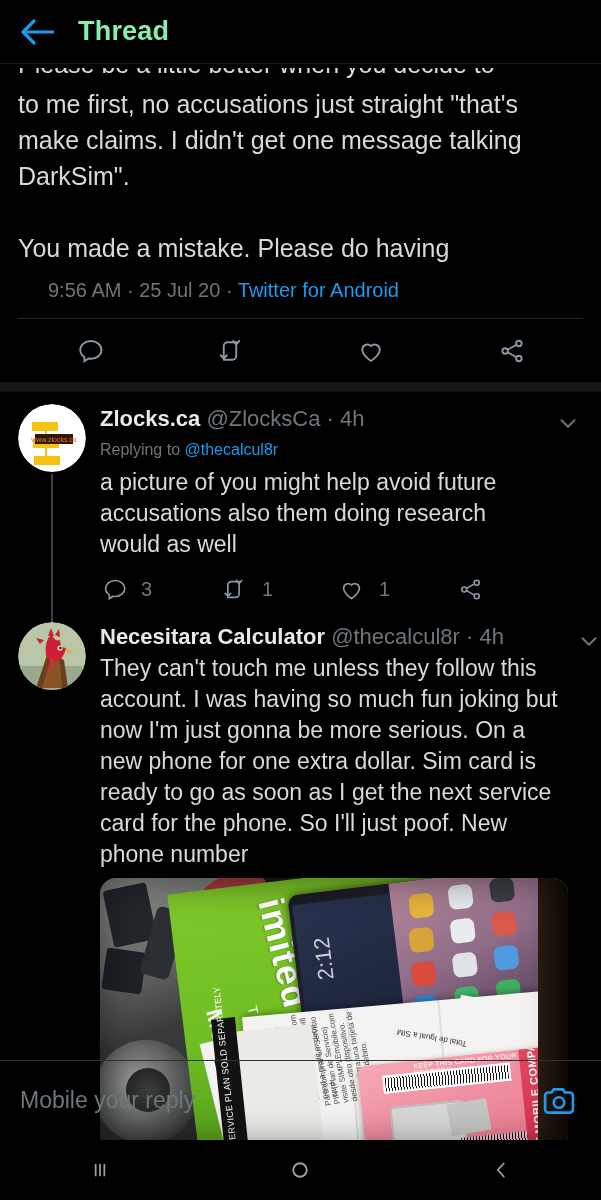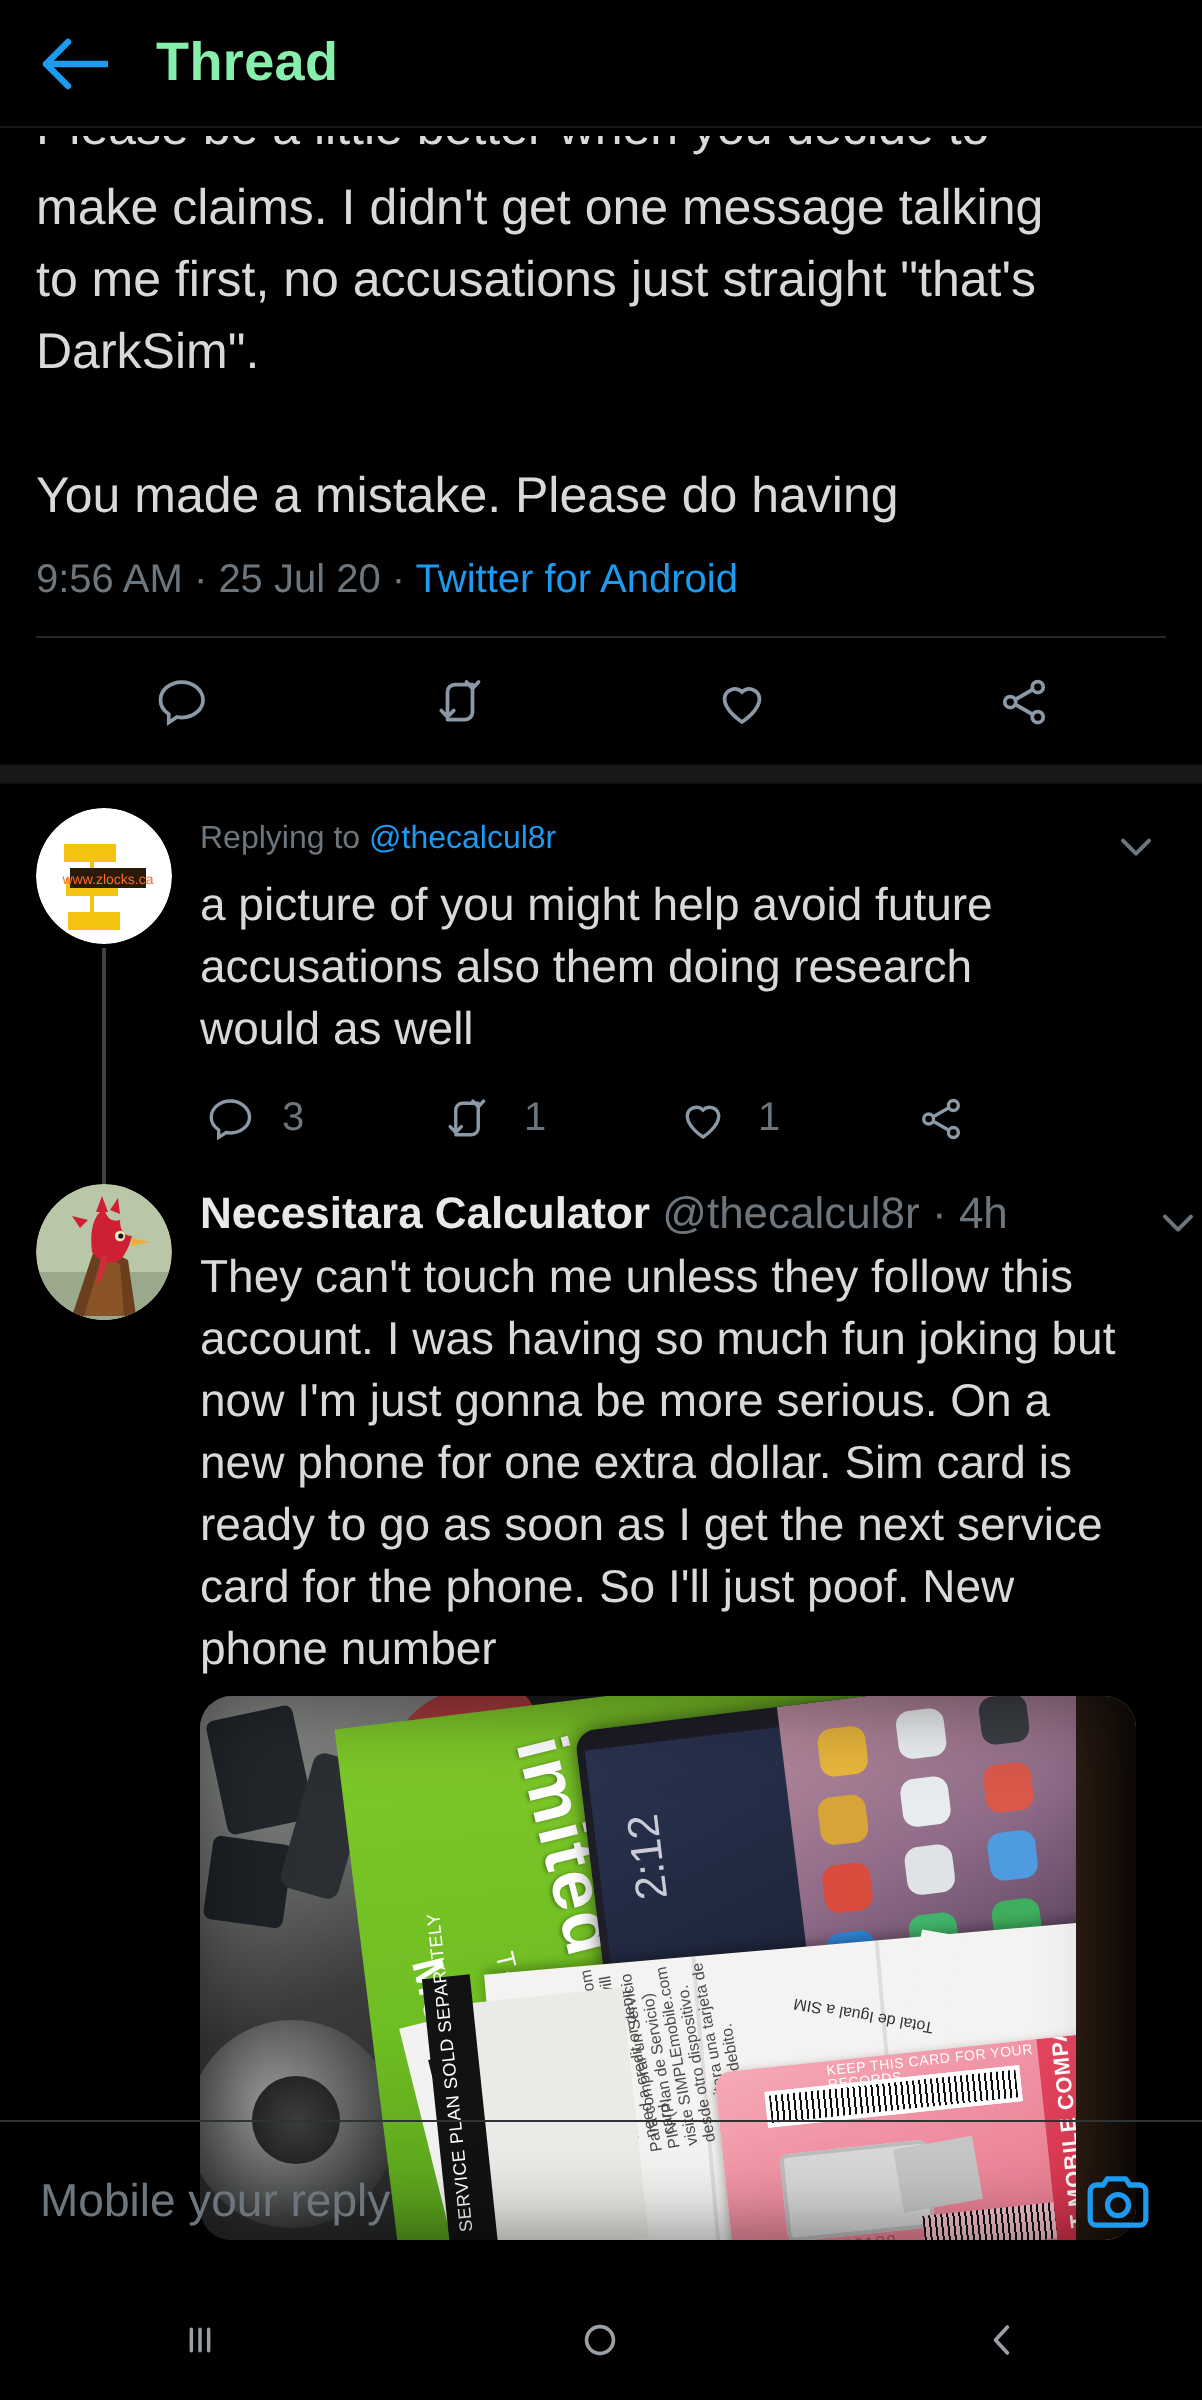--- a/index.html
+++ b/index.html
@@ -28,21 +28,21 @@
     margin-top: 4px;
   }
   .clipped-line span {
     position: absolute; left: 0; top: -22px;
     font-size: 25px; color: #d9d9d9; line-height: 36px; white-space: nowrap;
   }
   .tweet-body { color: #d9d9d9; font-size: 25px; line-height: 36px; }
   .tweet-body p { margin: 0; }
   .tweet-body .spacer { height: 36px; }
   .meta {
-    margin-top: 10px; font-size: 20px; color: #6e767d; line-height: 28px;
+    margin-top: 10px; font-size: 20px; color: #6e767d; line-height: 28px; margin-left: 30px;
   }
   .meta .link { color: #1d9bf0; }
   .main-actions {
     margin: 14px 18px 0 18px;
     border-top: 1px solid #23272b;
     height: 64px;
     display: flex; align-items: center;
   }
   .main-actions .act { flex: 1; display: flex; align-items: center; justify-content: center; }
 
@@ -200,22 +200,22 @@
       </svg>
     </div>
     <div class="header-title">Thread</div>
   </div>
 
   <div class="main-tweet">
     <div class="clipped-line">
       <span>Please be a little better when you decide to</span>
     </div>
     <div class="tweet-body">
+      <p>to me first, no accusations just straight "that's</p>
       <p>make claims. I didn't get one message talking</p>
-      <p>to me first, no accusations just straight "that's</p>
       <p>DarkSim".</p>
       <div class="spacer"></div>
       <p>You made a mistake. Please do having</p>
     </div>
     <div class="meta">
       <span>9:56 AM</span>
       <span>·</span>
       <span>25 Jul 20</span>
       <span>·</span>
       <span class="link">Twitter for Android</span>
@@ -262,20 +262,26 @@
           <text x="36" y="38" font-size="7" fill="#ff6a2a" text-anchor="middle" font-family="'Liberation Sans', sans-serif">www.zlocks.ca</text>
         </svg>
       </div>
       <div class="thread-line"></div>
     </div>
     <div class="reply-col">
       <div class="caret">
         <svg width="26" height="26" viewBox="0 0 24 24">
           <path d="M6 9.5 L12 15.5 L18 9.5" fill="none" stroke="#6e767d" stroke-width="1.8" stroke-linecap="round" stroke-linejoin="round"></path>
         </svg>
+      </div>
+      <div class="r-head">
+        <span class="name">Zlocks.ca</span>
+        <span>@ZlocksCa</span>
+        <span>·</span>
+        <span>4h</span>
       </div>
       <div class="r-replying">
         <span>Replying to</span>
         <span class="handle">@thecalcul8r</span>
       </div>
       <div class="r-text">a picture of you might help avoid future accusations also them doing research would as well</div>
 
       <div class="r-actions">
         <div class="act">
           <svg width="27" height="27" viewBox="0 0 24 24">

